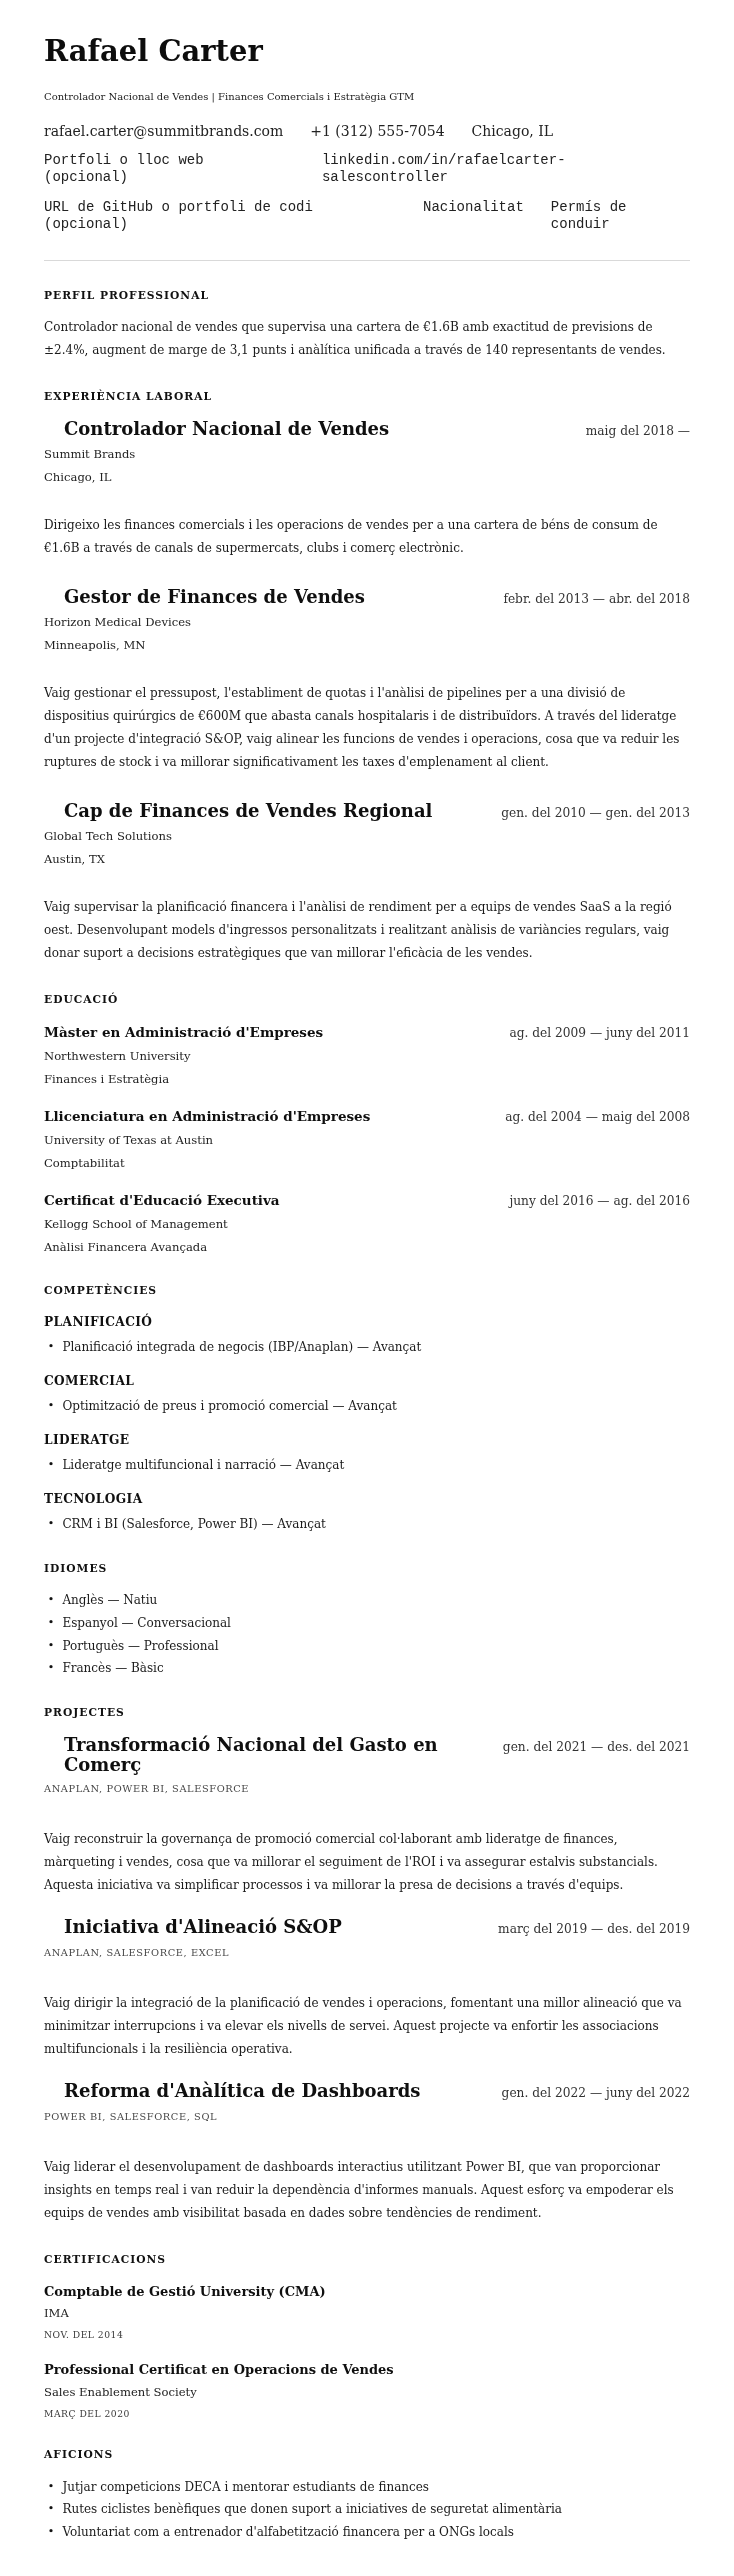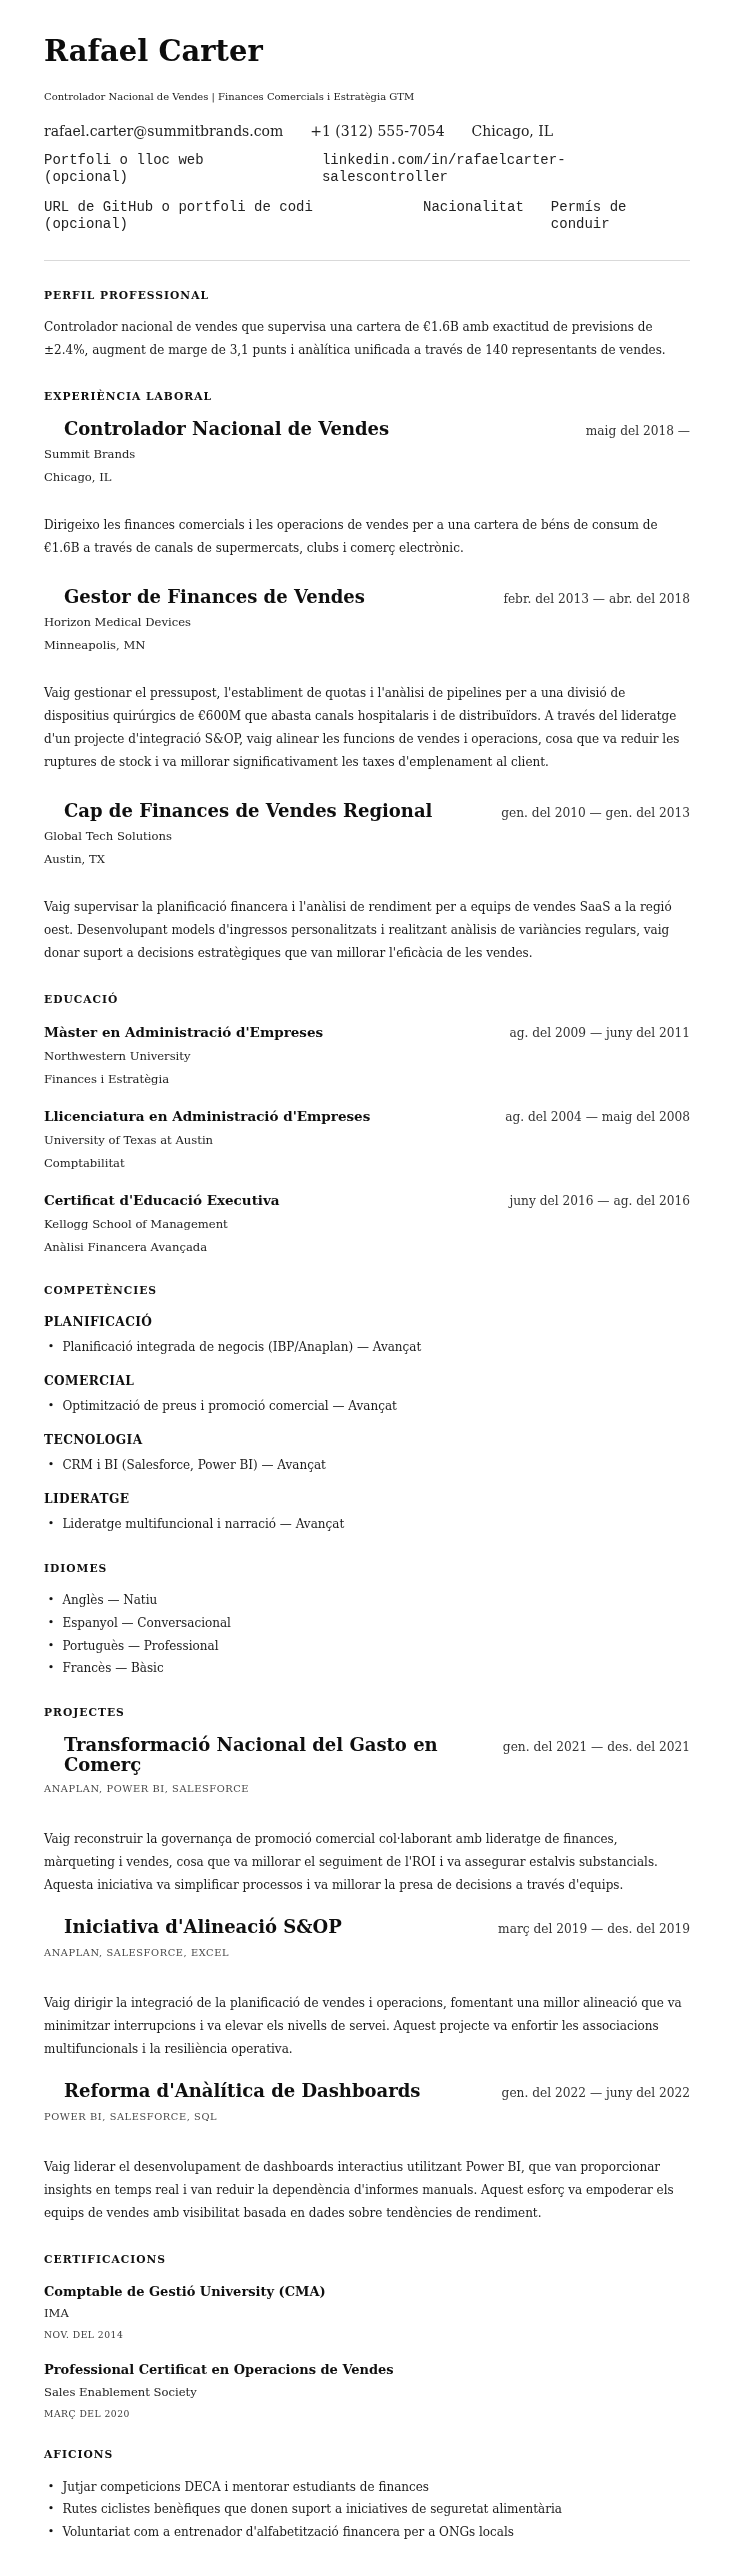--- a/index.html
+++ b/index.html
@@ -256,30 +256,30 @@
   </div>
 
   <div class="skill-group">
     <div class="skill-group-name">COMERCIAL</div>
     <ul class="dot-list">
       <li>Optimització de preus i promoció comercial — Avançat</li>
     </ul>
   </div>
 
   <div class="skill-group">
+    <div class="skill-group-name">LIDERATGE</div>
+    <ul class="dot-list">
+      <li>Lideratge multifuncional i narració — Avançat</li>
+    </ul>
+  </div>
+
+  <div class="skill-group">
     <div class="skill-group-name">TECNOLOGIA</div>
     <ul class="dot-list">
       <li>CRM i BI (Salesforce, Power BI) — Avançat</li>
-    </ul>
-  </div>
-
-  <div class="skill-group">
-    <div class="skill-group-name">LIDERATGE</div>
-    <ul class="dot-list">
-      <li>Lideratge multifuncional i narració — Avançat</li>
     </ul>
   </div>
 </section>
 
 <section class="section section-languages">
   <div class="section-heading">IDIOMES</div>
   <ul class="dot-list">
     <li>Anglès — Natiu</li>
     <li>Espanyol — Conversacional</li>
     <li>Portuguès — Professional</li>

